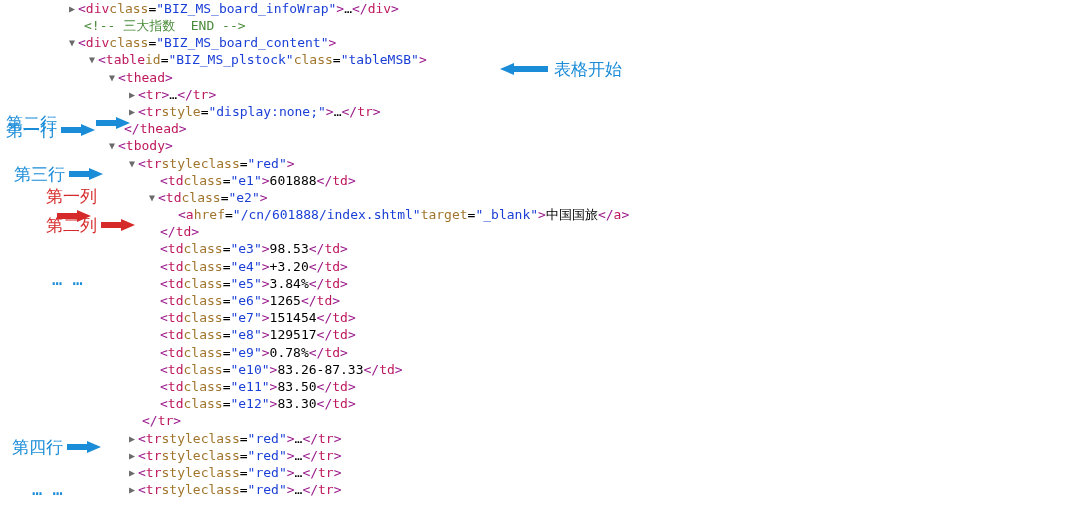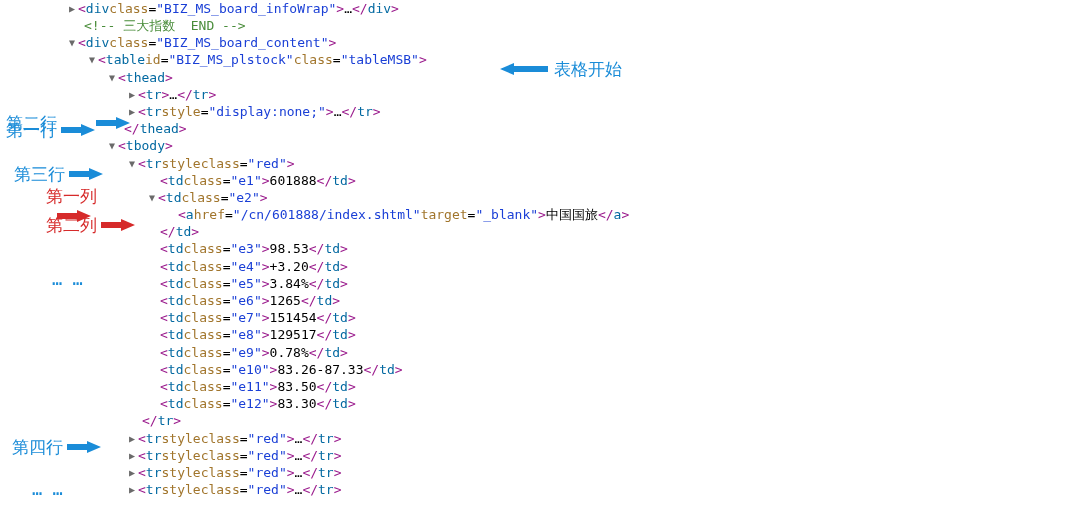--- a/index.html
+++ b/index.html
@@ -26,21 +26,21 @@
       height: 17.2px;
     }
     .arrow {
       display: inline-block;
       color: #6a6a6a;
       font-size: 10px;
       width: 12px;
       text-align: center;
       user-select: none;
     }
-    .tag { color: #0369a1; }
+    .tag { color: #be185d; }
     .attr-name { color: #a1752c; }
     .attr-value { color: #1a3fd6; }
     .text-content { color: #000000; }
     .comment { color: #4a8d3b; }
     .ellipsis { color: #000000; }
     .angle { color: #9a1a8c; }
 
     .annotation {
       position: absolute;
       font-size: 17px;

